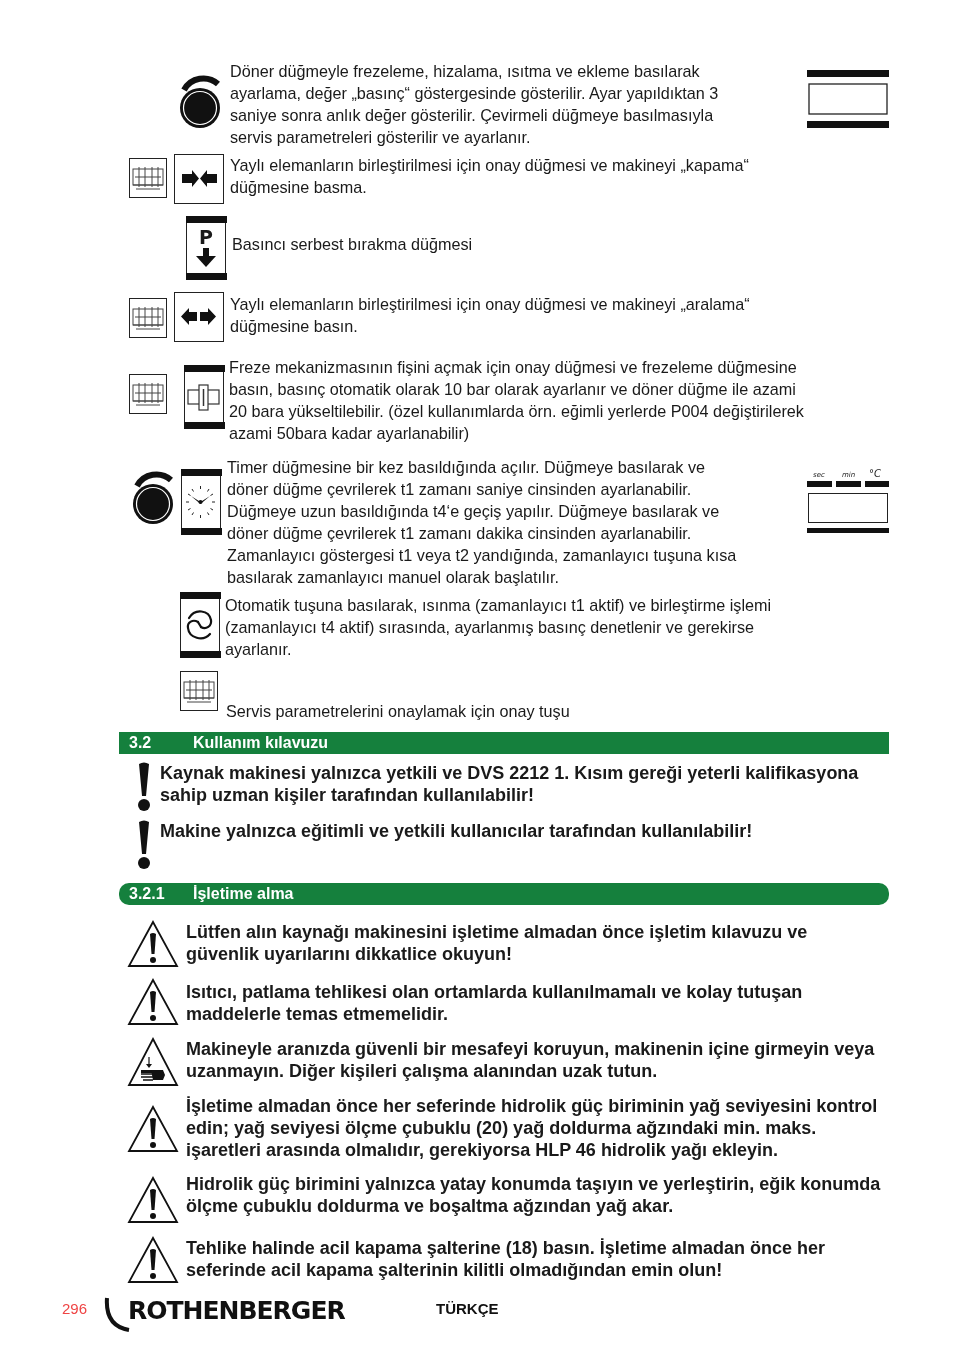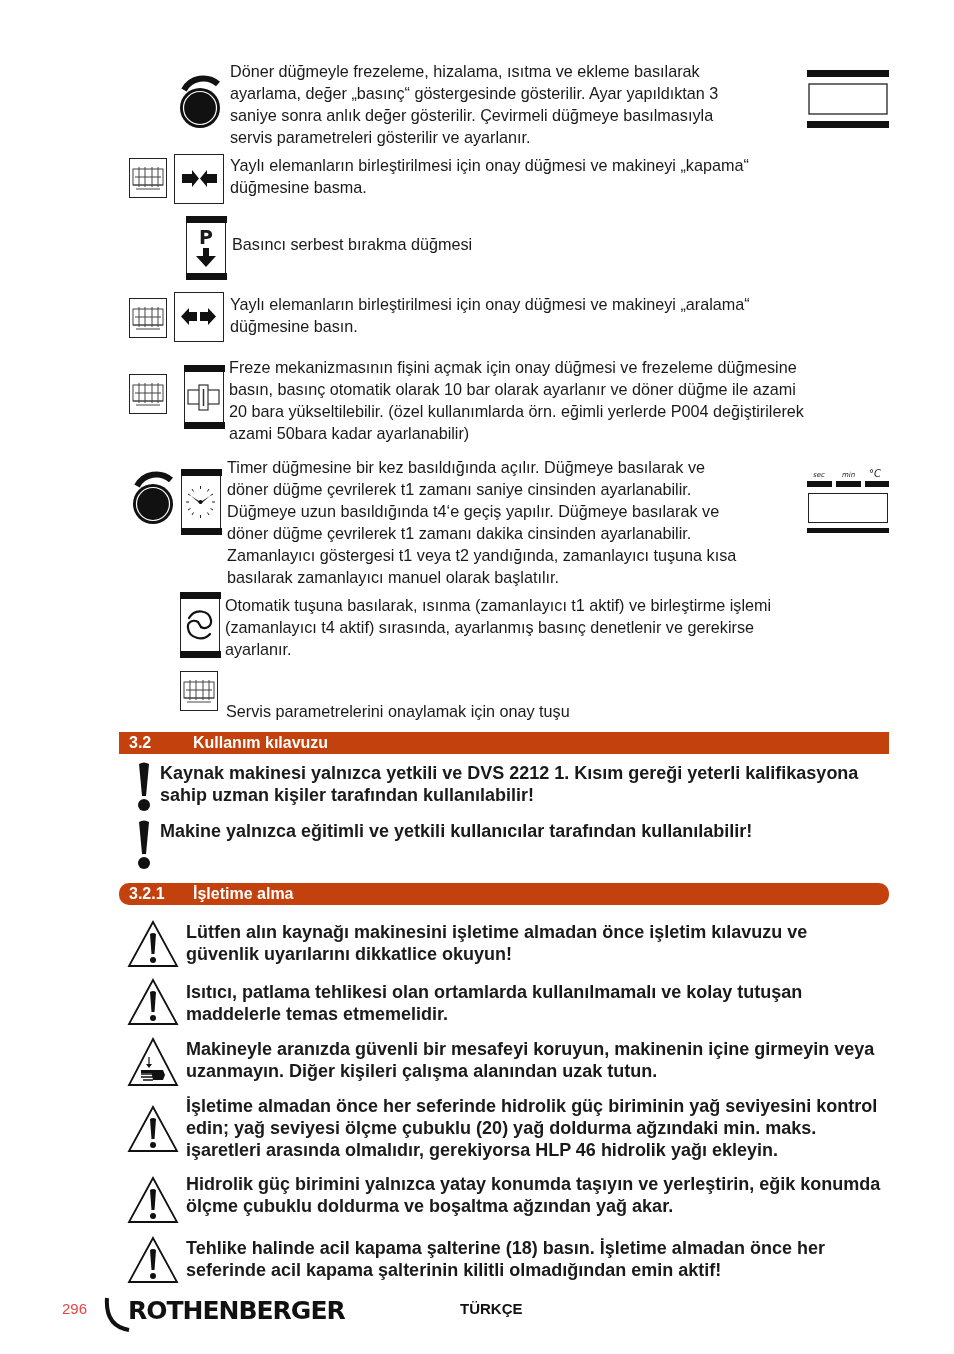--- a/index.html
+++ b/index.html
@@ -1,21 +1,21 @@
 <!DOCTYPE html>
 <html><head>
 <meta charset="utf-8">
 <style>
   html, body { margin:0; padding:0; background:#fff; }
   body { width:954px; height:1354px; position:relative; overflow:hidden;
          font-family:"Liberation Sans", sans-serif; color:#1a1a1a; }
   .abs { position:absolute; }
   .txt { font-size:16.2px; line-height:22px; color:#1a1a1a; }
   .btxt { font-size:18px; line-height:22px; font-weight:bold; color:#1a1a1a; }
-  .sect { position:absolute; left:119px; width:770px; height:22px; background:#c2410c;
+  .sect { position:absolute; left:119px; width:770px; height:22px; background:#15803d;
           color:#fff; font-weight:bold; font-size:16px; line-height:22px; }
   .sect .num { position:absolute; left:10px; }
   .sect .ttl { position:absolute; left:74px; }
   .keybox { position:absolute; border:1.5px solid #222; background:#fff; box-sizing:border-box; }
   .keytall { position:absolute; background:#fff; box-sizing:border-box; border-left:1.5px solid #222; border-right:1.5px solid #222; }
   .keytall::before, .keytall::after { content:""; position:absolute; left:-1.5px; right:-1.5px; height:7px; background:#111; }
   .keytall::before { top:0; } .keytall::after { bottom:0; }
   svg { display:block; }
 </style>
 </head>
@@ -311,23 +311,23 @@
 
 <div class="abs" style="left:127px;top:1236px;">
   <svg width="52" height="48" viewBox="0 0 52 48">
       <polygon points="26,2 50,46 2,46" fill="#fff" stroke="#111" stroke-width="1.8"></polygon>
       <path d="M23 14 Q26 12 29 14 L27.5 34 L24.5 34 Z" fill="#111"></path>
       <circle cx="26" cy="40" r="3" fill="#111"></circle>
     </svg>
 </div>
 <div class="abs btxt" style="left:186px;top:1237px;width:710px;">
   <div>Tehlike halinde acil kapama şalterine (18) basın. İşletime almadan önce her</div>
-    <div>seferinde acil kapama şalterinin kilitli olmadığından emin aktif!</div>
+    <div>seferinde acil kapama şalterinin kilitli olmadığından emin olun!</div>
 </div>
 
 <div class="abs" style="left:62px;top:1300px;font-size:15px;color:#ef4444;">296</div>
 <div class="abs" style="left:103px;top:1296px;">
   <svg width="30" height="40" viewBox="0 0 30 40">
       <path d="M4 2 Q2 30 26 34" fill="none" stroke="#111" stroke-width="4"></path>
     </svg>
 </div>
 <div class="abs" style="left:128px;top:1296px;font-family:'DejaVu Sans',sans-serif;font-weight:bold;font-size:25px;letter-spacing:-1px;color:#111;">ROTHENBERGER</div>
-<div class="abs" style="left:460px;top:1300px;font-weight:bold;font-size:15px;color:#111;">TÜRKÇE</div>
+<div class="abs" style="left:436px;top:1300px;font-weight:bold;font-size:15px;color:#111;">TÜRKÇE</div>
 
 </body></html>

